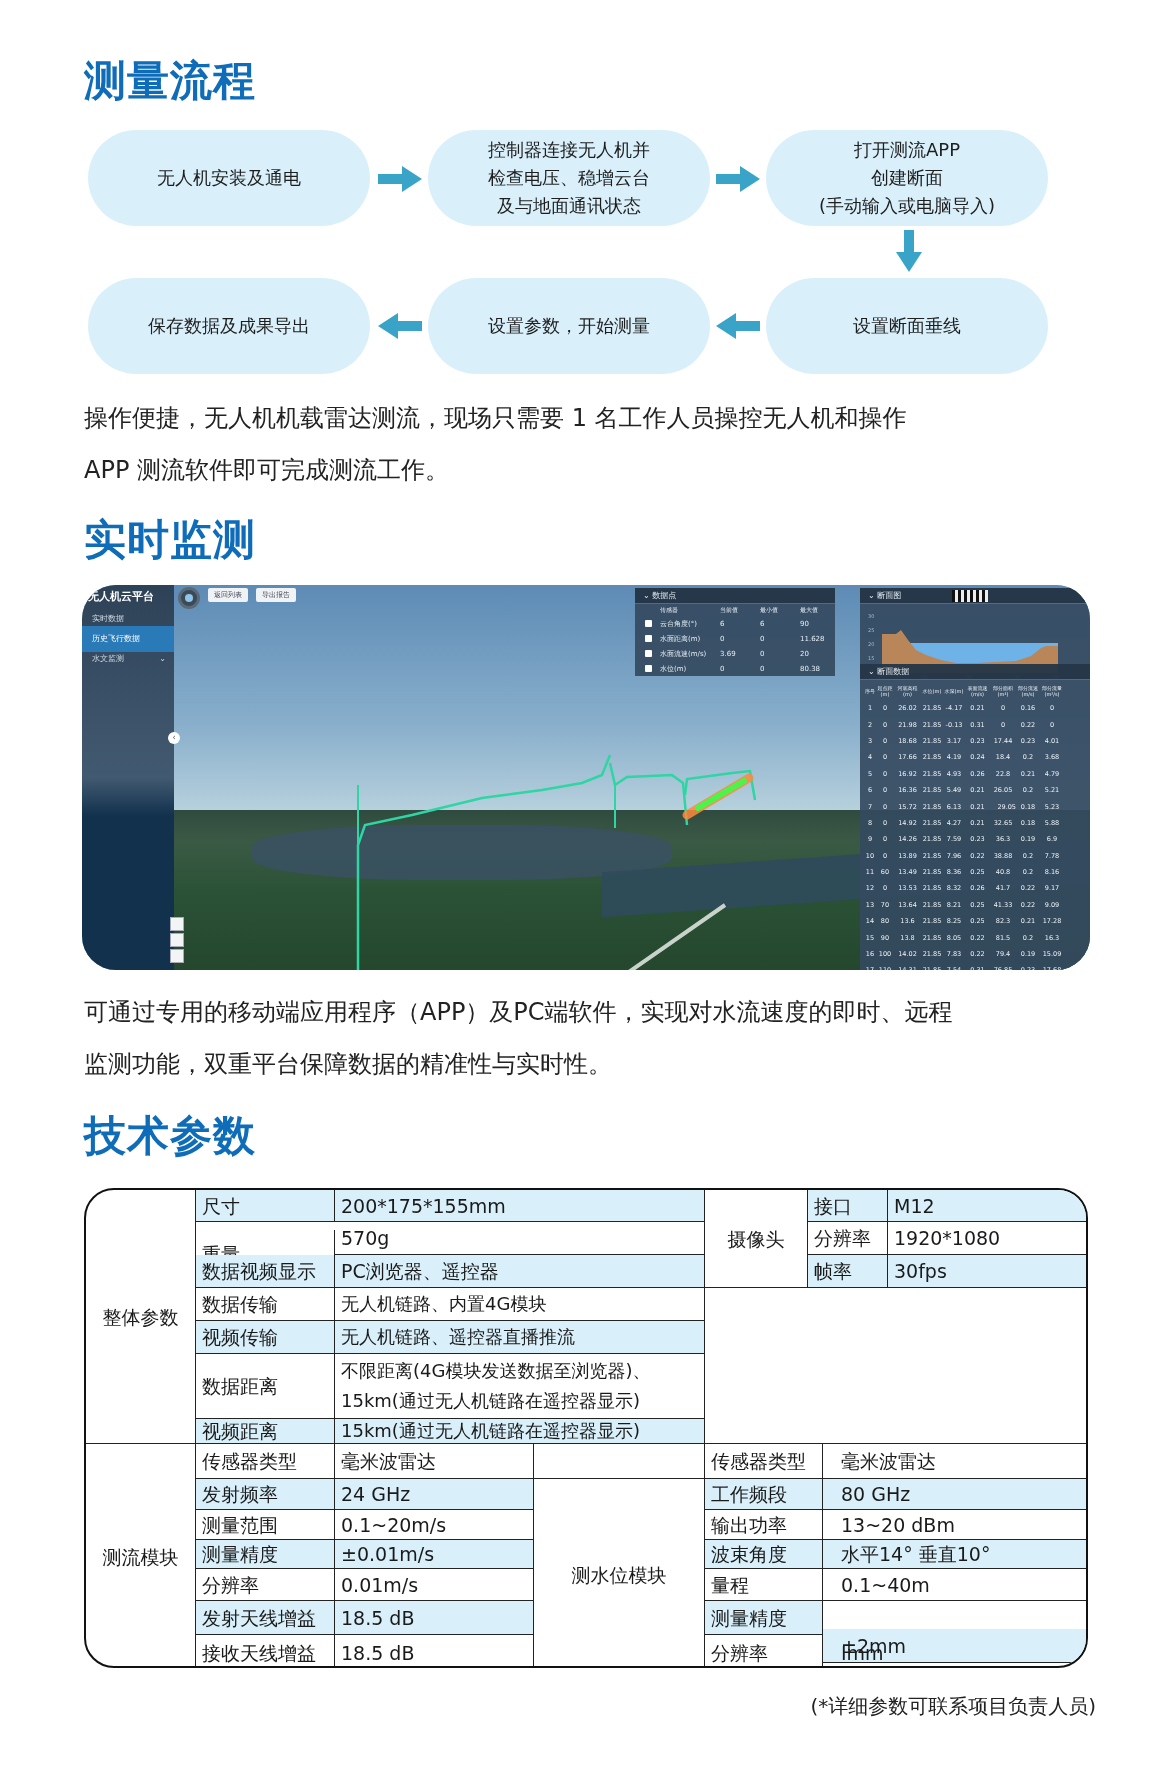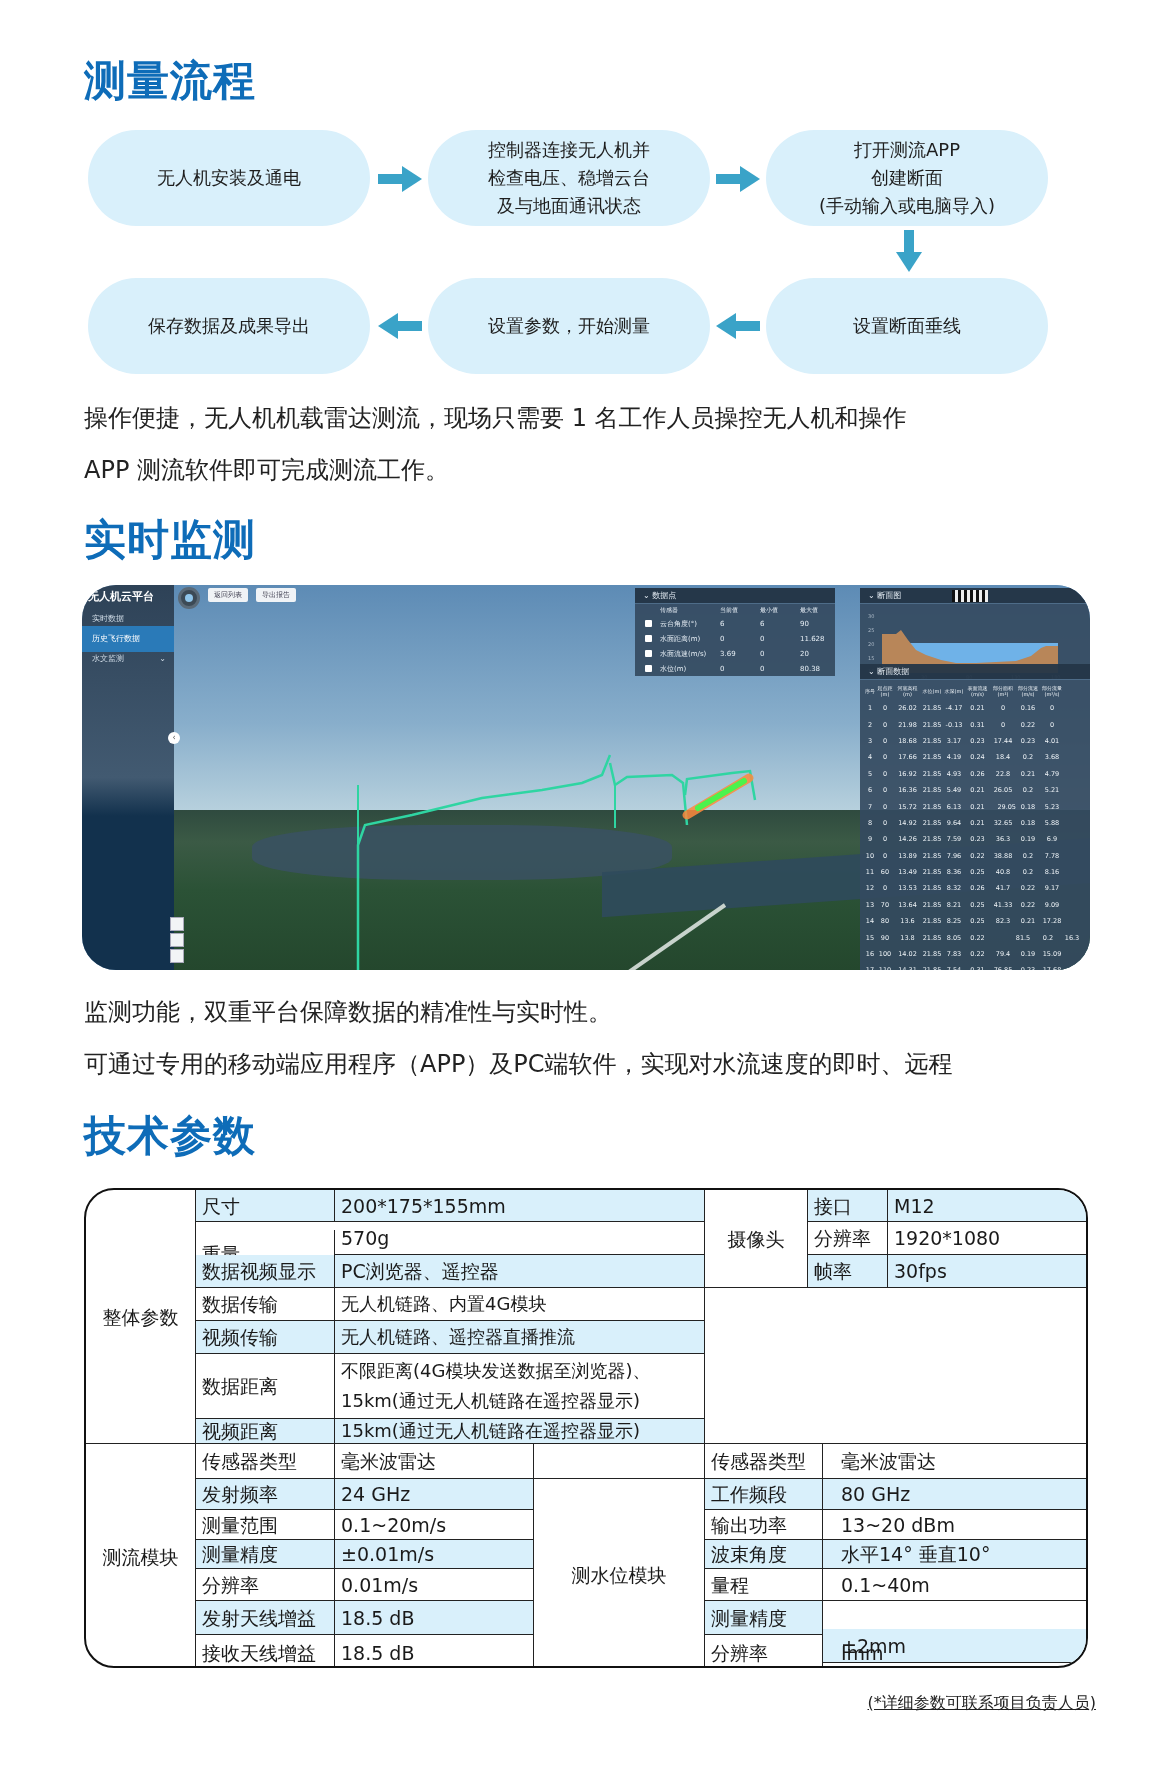--- a/index.html
+++ b/index.html
@@ -47,21 +47,21 @@
 
   
   .spec { position: absolute; left: 84px; top: 1188px; width: 1004px; height: 480px;
     border: 2px solid #111; border-radius: 30px; overflow: hidden; }
   .c { position: absolute; border-right: 1px solid #222; border-bottom: 1px solid #222; font-size: 19px;
     color: #1a1a1a; padding-left: 6px; display: flex; align-items: center; line-height: 30px; }
   .c.blue { background: #d9f0fb; }
   .c.center { justify-content: center; padding-left: 0; text-align: center; }
   .c.nob { border-bottom: none; }
   .c.nor { border-right: none; }
-  .footnote { position: absolute; right: 70px; top: 1693px; font-size: 16px; color: #222; text-decoration: underline; }
+  .footnote { position: absolute; right: 70px; top: 1693px; font-size: 20px; color: #222; }
 </style>
 </head>
 <body>
 
 <div class="section-title" style="top:46px;margin-top:7px;">测量流程</div>
 
 <div>
   <div class="flow-box" style="left:88px;top:130px;">
       <span>无人机安装及通电</span>
     </div>
@@ -296,21 +296,21 @@
             <span style="width: 25px;">0.21</span>
             <span style="width: 26px; text-align: right;">29.05</span>
             <span style="width: 24px;">0.18</span>
             <span style="width: 24px;">5.23</span>
           </div>
           <div class="dt-row">
             <span style="width: 12px;">8</span>
             <span style="width: 18px;">0</span>
             <span style="width: 27px;">14.92</span>
             <span style="width: 22px;">21.85</span>
-            <span style="width: 22px;">9.64</span>
+            <span style="width: 22px;">4.27</span>
             <span style="width: 25px;">0.21</span>
             <span style="width: 26px;">32.65</span>
             <span style="width: 24px;">0.18</span>
             <span style="width: 24px;">5.88</span>
           </div>
           <div class="dt-row">
             <span style="width: 12px;">9</span>
             <span style="width: 18px;">0</span>
             <span style="width: 27px;">14.26</span>
             <span style="width: 22px;">21.85</span>
@@ -375,21 +375,21 @@
             <span style="width: 24px;">0.21</span>
             <span style="width: 24px;">17.28</span>
           </div>
           <div class="dt-row">
             <span style="width: 12px;">15</span>
             <span style="width: 18px;">90</span>
             <span style="width: 27px;">13.8</span>
             <span style="width: 22px;">21.85</span>
             <span style="width: 22px;">8.05</span>
             <span style="width: 25px;">0.22</span>
-            <span style="width: 26px; margin-left: 20px;">81.5</span>
+            <span style="width: 26px;">81.5</span>
             <span style="width: 24px;">0.2</span>
             <span style="width: 24px;">16.3</span>
           </div>
           <div class="dt-row">
             <span style="width: 12px;">16</span>
             <span style="width: 18px;">100</span>
             <span style="width: 27px;">14.02</span>
             <span style="width: 22px;">21.85</span>
             <span style="width: 22px;">7.83</span>
             <span style="width: 25px;">0.22</span>
@@ -407,22 +407,22 @@
             <span style="width: 26px;">76.85</span>
             <span style="width: 24px;">0.23</span>
             <span style="width: 24px;">17.68</span>
           </div>
         </div>
     </div>
   </div>
 </div>
 
 <div class="para" style="top:986px;">
+  <div>可通过专用的移动端应用程序（APP）及PC端软件，实现对水流速度的即时、远程</div>
   <div>监测功能，双重平台保障数据的精准性与实时性。</div>
-  <div>可通过专用的移动端应用程序（APP）及PC端软件，实现对水流速度的即时、远程</div>
 </div>
 
 <div class="section-title" style="top:1108px;">技术参数</div>
 
 <div class="spec">
 
   <div class="c center" style="left:0;top:0;width:110px;height:254px;">整体参数</div>
 
   <div class="c blue" style="left:110px;top:0;width:139px;height:32px;">尺寸</div>
   <div class="c blue" style="left:249px;top:0;width:370px;height:32px;">200*175*155mm</div>

